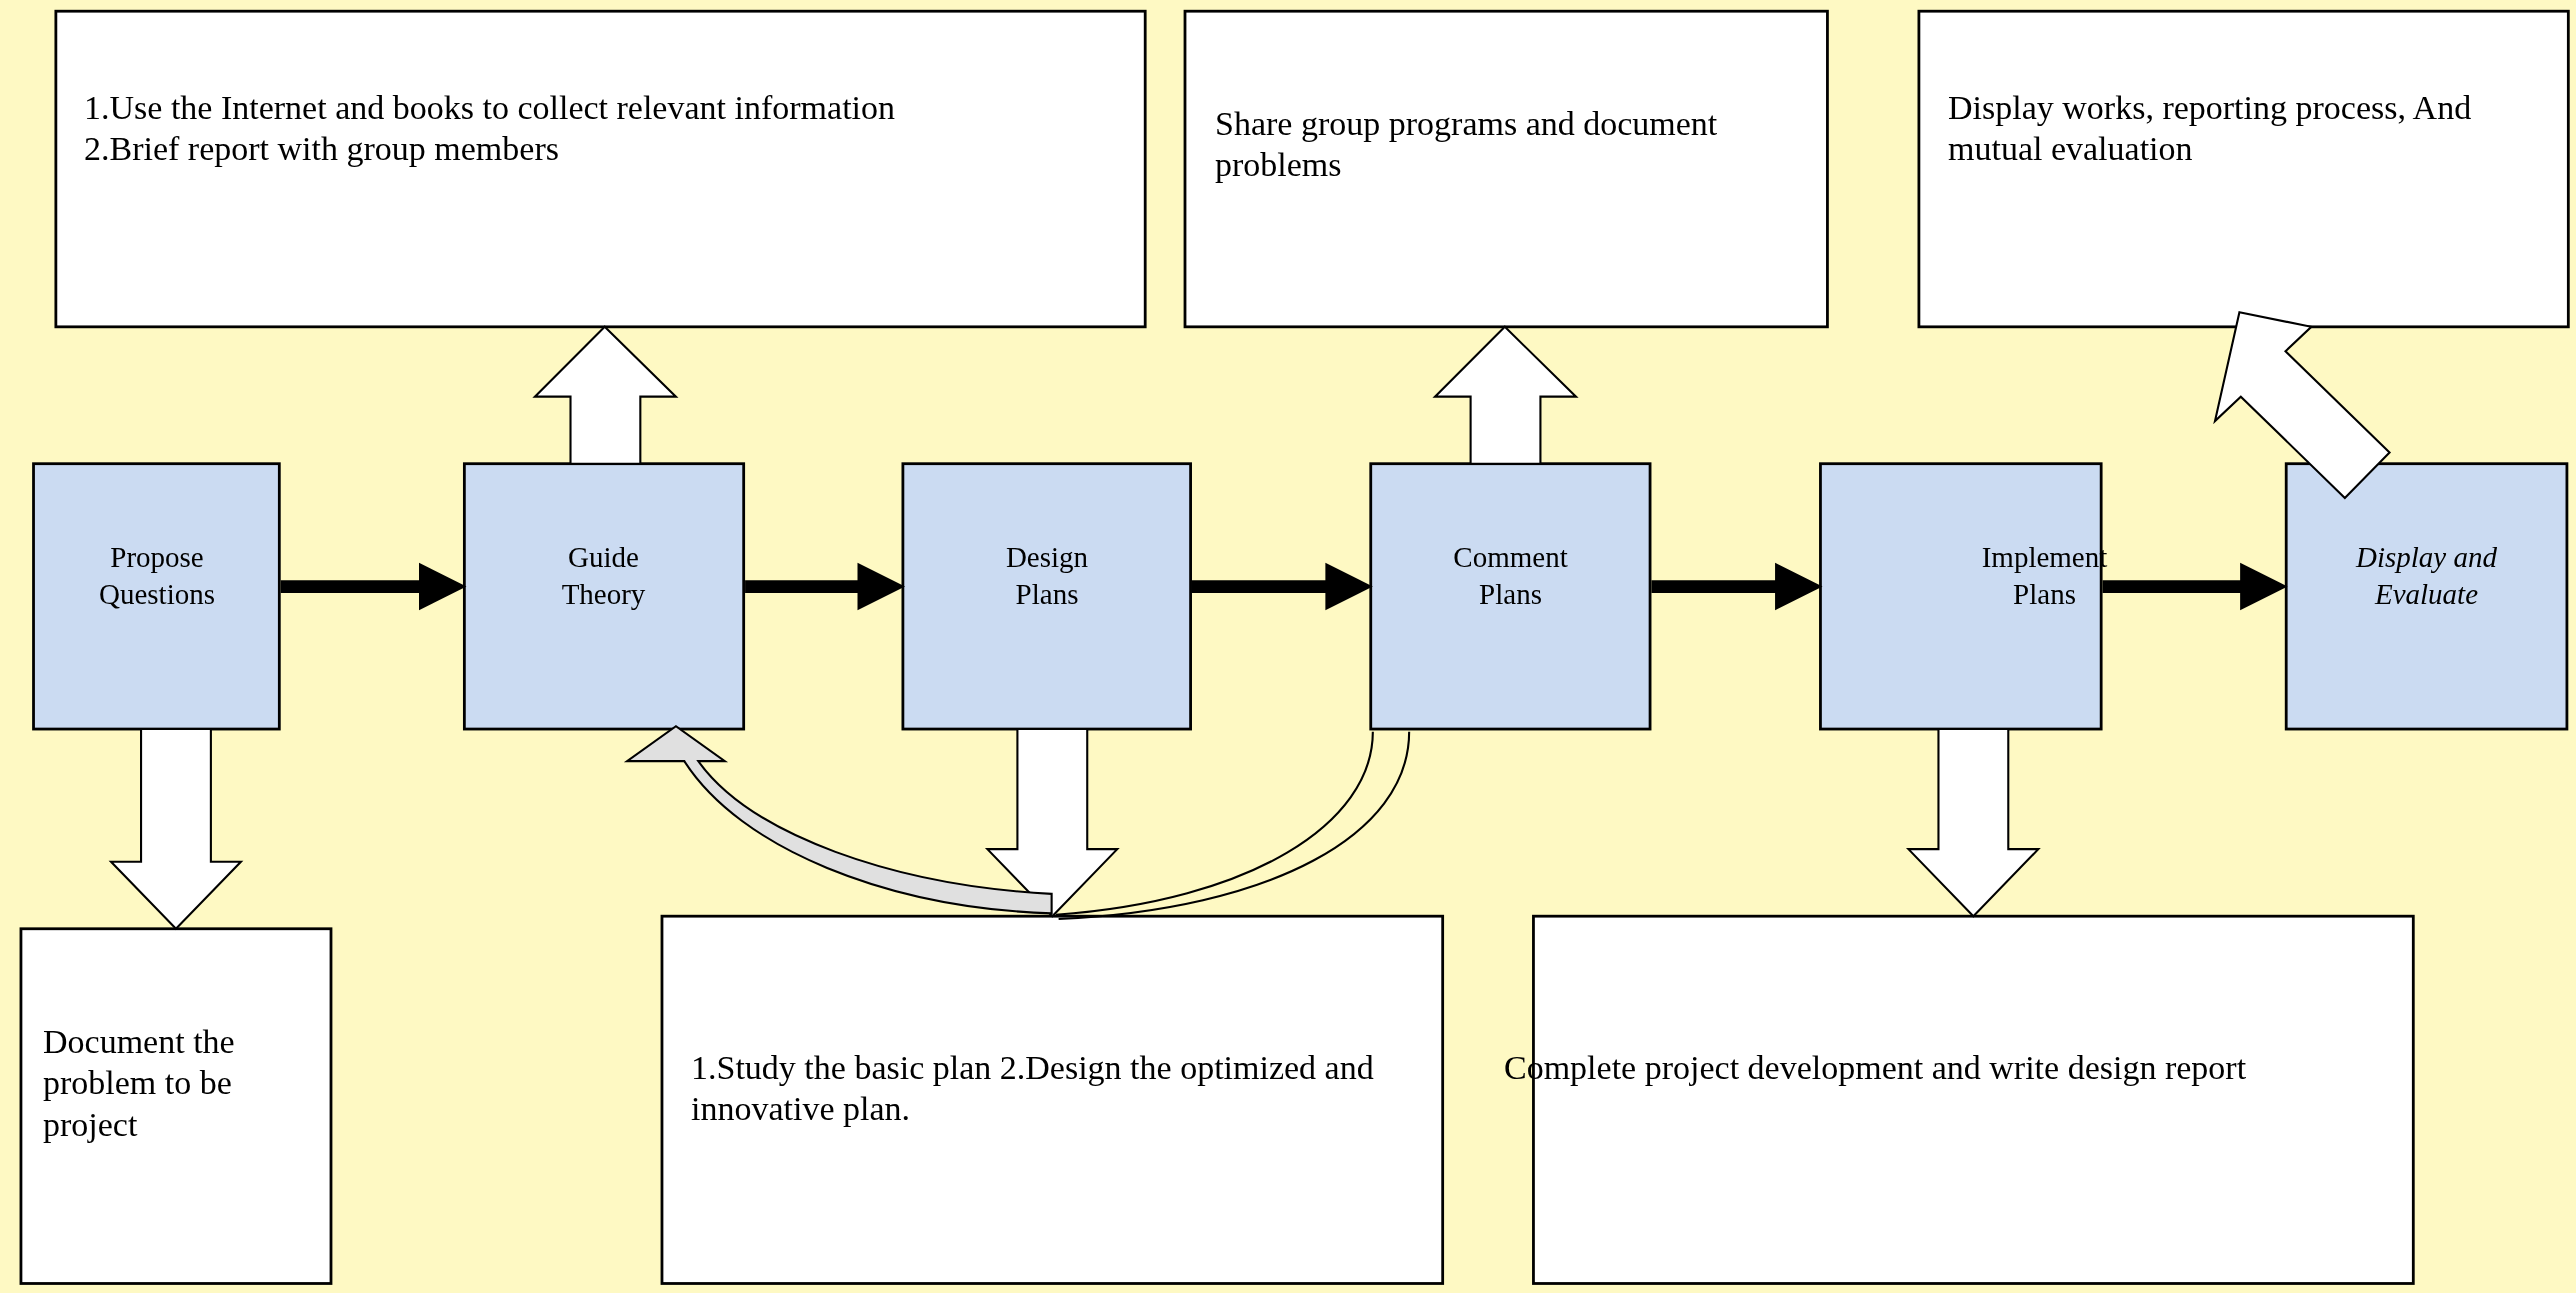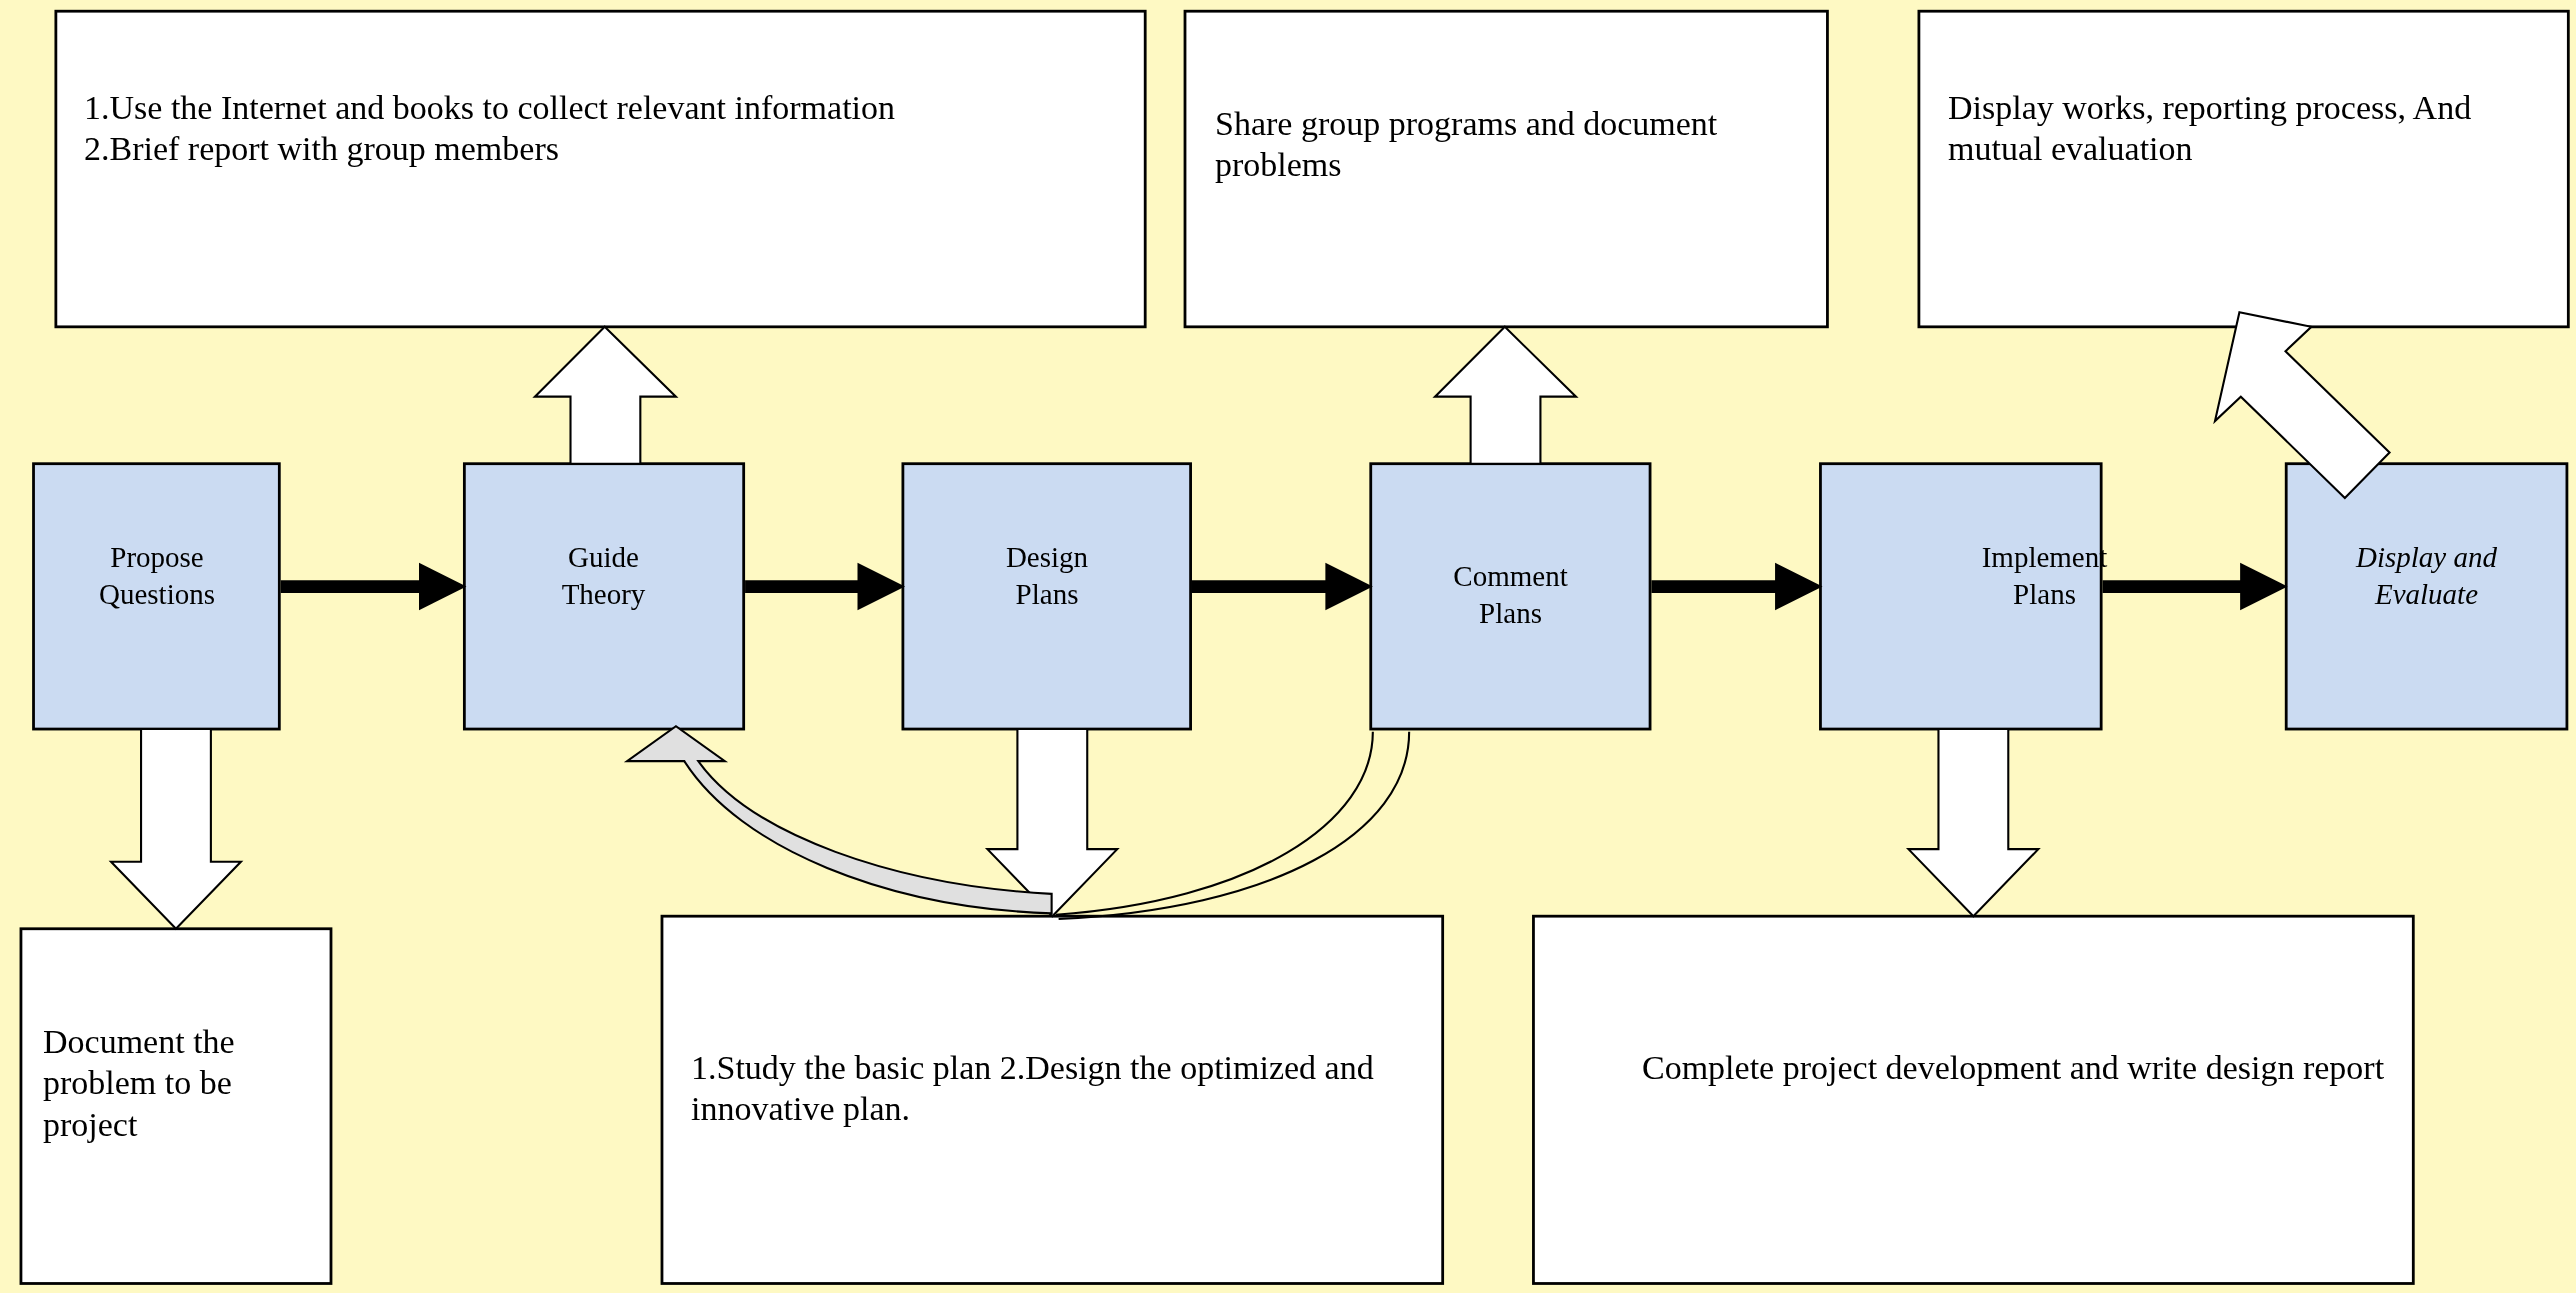--- a/index.html
+++ b/index.html
@@ -173,31 +173,31 @@
 
     <div class="txt node-txt" style="left:34px; top:539px; width:246px;">Propose
 Questions</div>
 
     <div class="txt node-txt" style="left:464px; top:539px; width:279px;">Guide
 Theory</div>
 
     <div class="txt node-txt" style="left:903px; top:539px; width:288px;">Design
 Plans</div>
 
-    <div class="txt node-txt" style="left:1371px; top:539px; width:279px;margin-top:19px;">Comment
+    <div class="txt node-txt" style="left:1371px; top:539px; width:279px;">Comment
 Plans</div>
 
     <div class="txt node-txt" style="left:1904px; top:539px; width:281px;">Implement
 Plans</div>
 
     <div class="txt node-txt" style="left:2286px; top:539px; width:281px;font-style:italic;">Display and
 Evaluate</div>
 
 
     <div class="txt note-txt" style="left:43px; top:1021px; width:279px;">Document the problem to be project</div>
 
     <div class="txt note-txt" style="left:691px; top:1047px; width:712px;">1.Study the basic plan 2.Design the optimized and  innovative plan.</div>
 
-    <div class="txt note-txt" style="left:1642px; top:1047px; width:824px;">Complete project development and write design report</div>
+    <div class="txt note-txt" style="left:1504px; top:1047px; width:824px;">Complete project development and write design report</div>
 
   </div>
 </div>
 
 
 </body></html>

